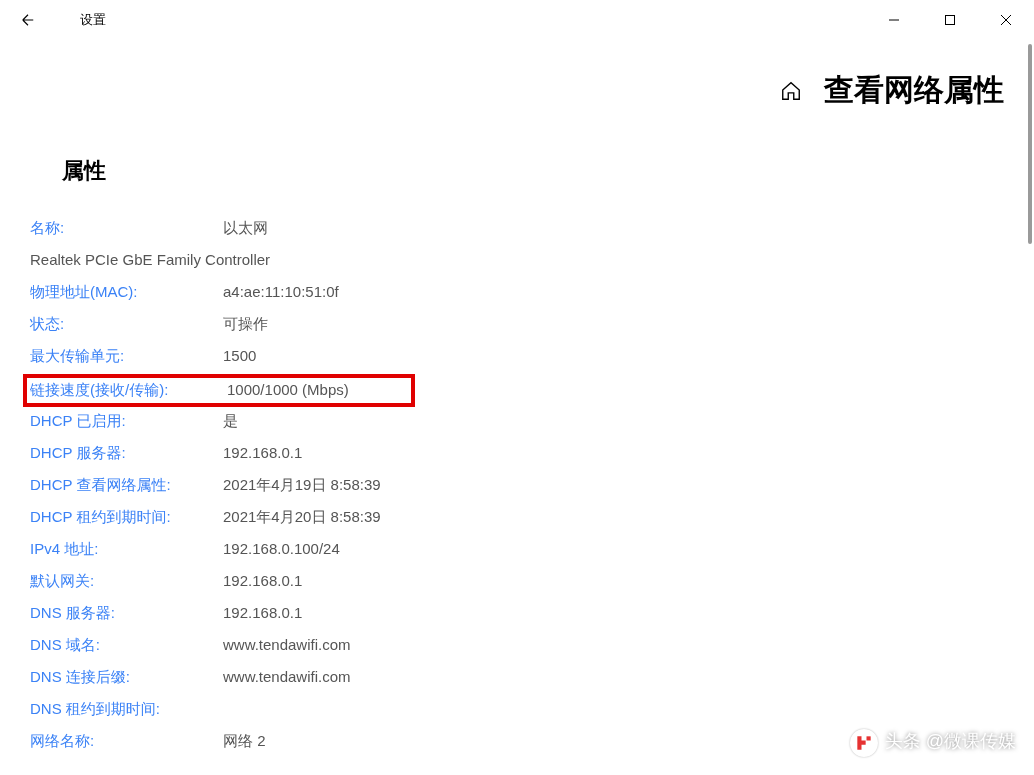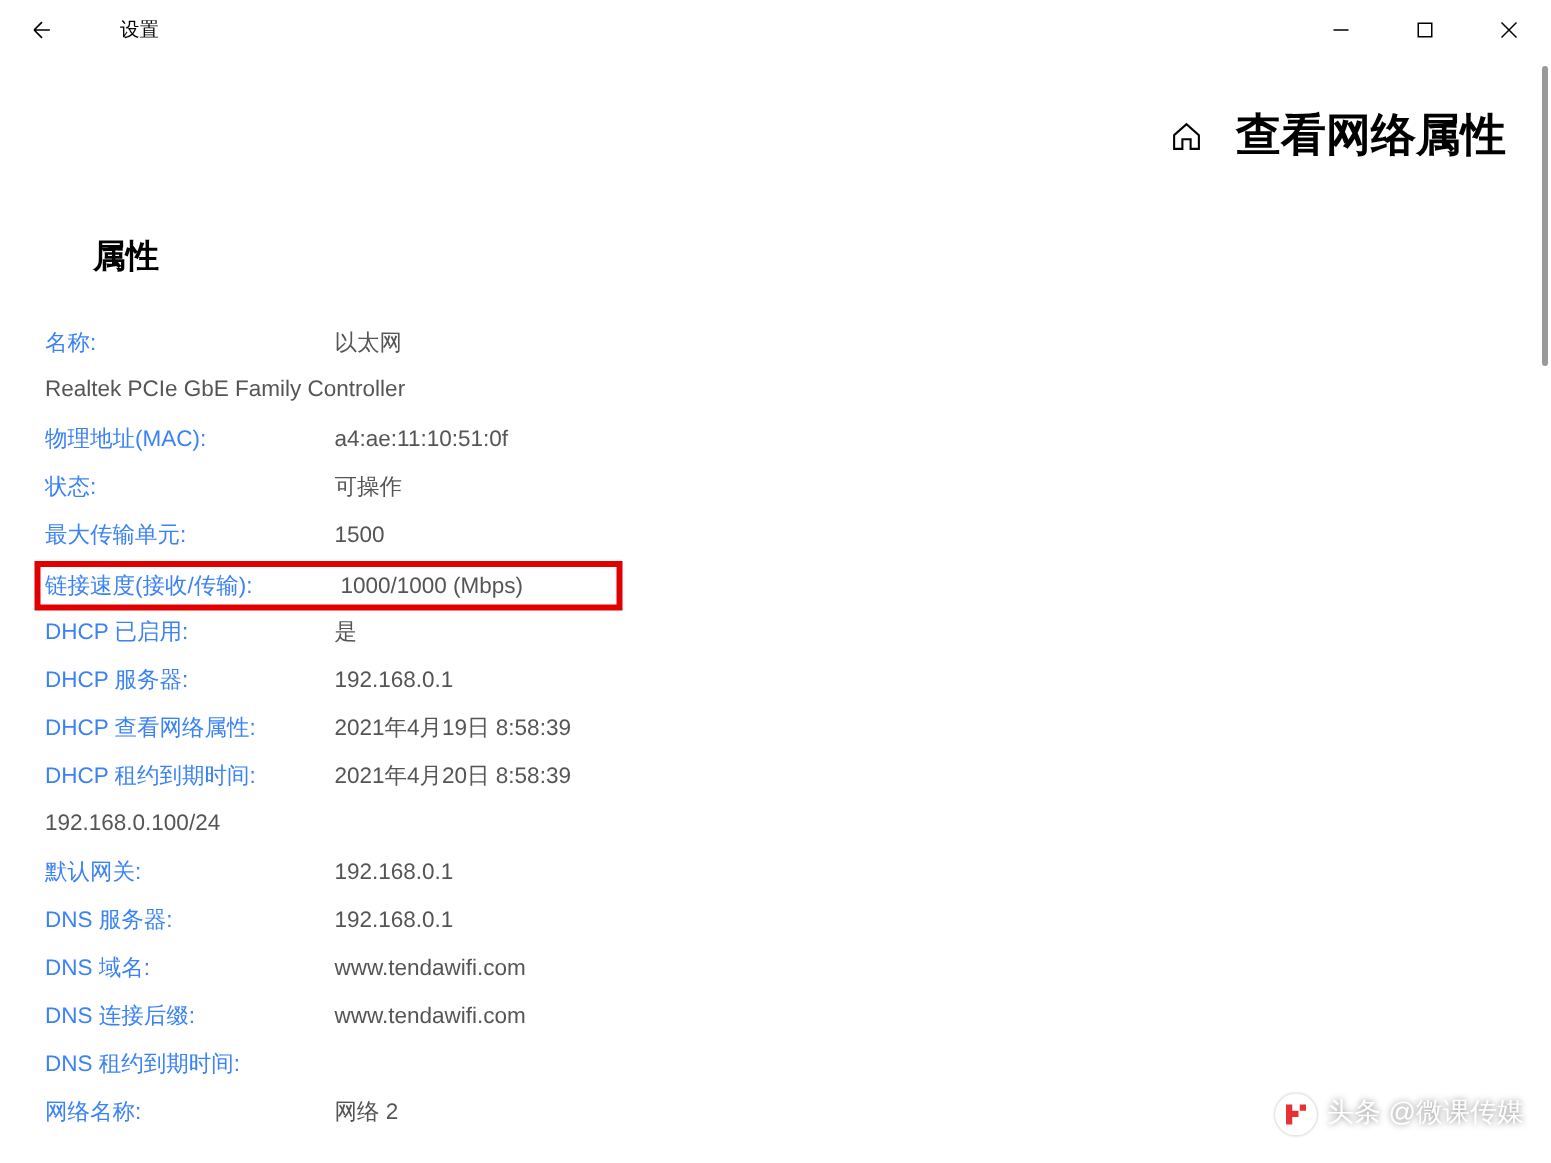--- a/index.html
+++ b/index.html
@@ -229,20 +229,21 @@
       </div>
       <div class="property-row">
         <div class="prop-label">DHCP 查看网络属性:</div>
         <div class="prop-value">2021年4月19日 8:58:39</div>
       </div>
       <div class="property-row">
         <div class="prop-label">DHCP 租约到期时间:</div>
         <div class="prop-value">2021年4月20日 8:58:39</div>
       </div>
       <div class="property-row">
+        <div class="prop-label">IPv4 地址:</div>
         <div class="prop-value">192.168.0.100/24</div>
       </div>
       <div class="property-row">
         <div class="prop-label">默认网关:</div>
         <div class="prop-value">192.168.0.1</div>
       </div>
       <div class="property-row">
         <div class="prop-label">DNS 服务器:</div>
         <div class="prop-value">192.168.0.1</div>
       </div>

